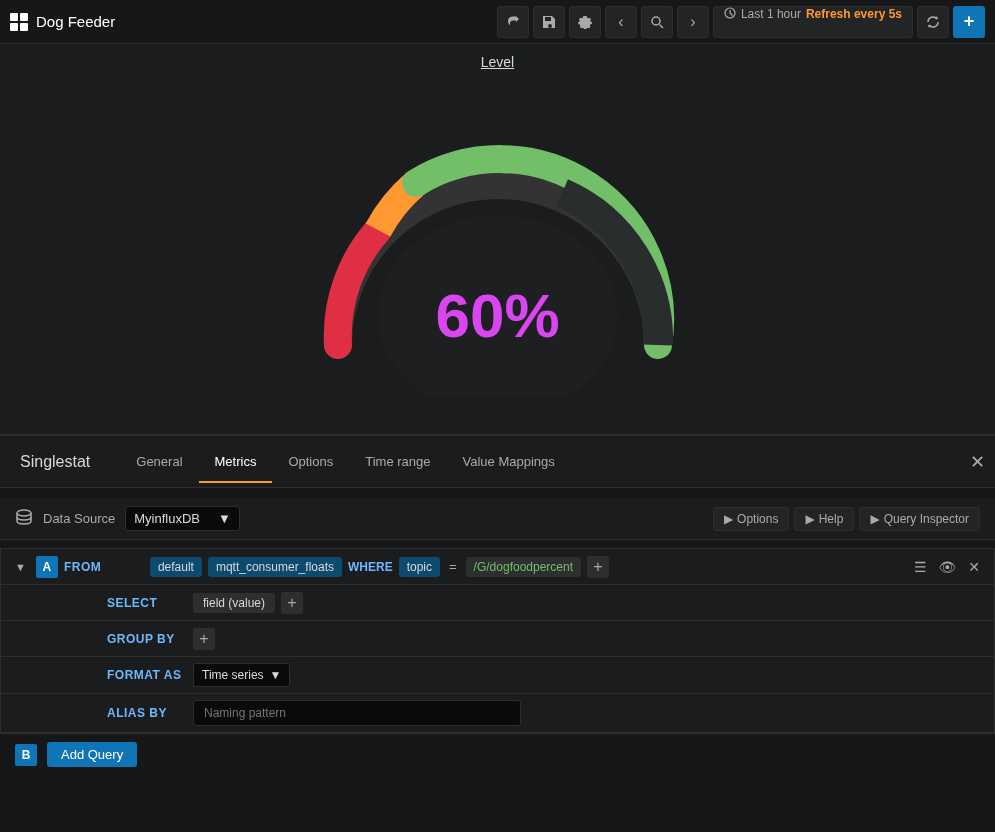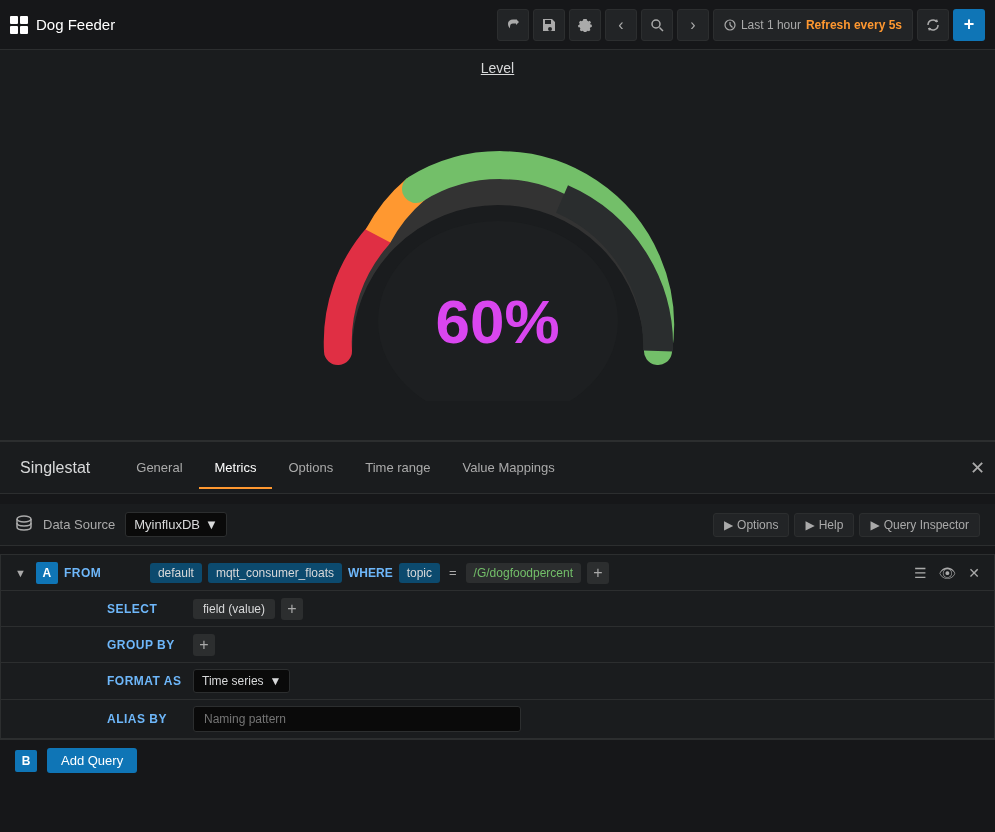--- a/index.html
+++ b/index.html
@@ -1,21 +1,21 @@
 <!DOCTYPE html>
 <html><head>
   <meta charset="utf-8">
   <style>
     * { box-sizing: border-box; margin: 0; padding: 0; }
     body { background: #161719; color: #d8d9da; font-family: 'Helvetica Neue', Arial, sans-serif; font-size: 13px; width: 995px; height: 832px; overflow: hidden; }
 
     
     .topbar {
       background: #161719;
-      height: 50px;
+      height: 44px;
       display: flex;
       align-items: center;
       padding: 0 10px;
       border-bottom: 1px solid #2c2e2f;
     }
     .topbar-logo {
       display: flex;
       align-items: center;
       gap: 8px;
       margin-right: 20px;
@@ -55,21 +55,21 @@
       cursor: pointer;
       border-radius: 3px;
       font-size: 14px;
     }
     .time-range-btn {
       background: #222426;
       border: 1px solid #2c2e2f;
       color: #aaa;
       height: 32px;
       display: flex;
-      align-items: center;
+      align-items: flex-start;
       padding: 0 10px;
       cursor: pointer;
       border-radius: 3px;
       gap: 5px;
       font-size: 12px;
     }
     .refresh-label {
       color: #ff9830;
       font-weight: 600;
     }
@@ -195,21 +195,21 @@
     .ds-select {
       background: #0a0a0a;
       border: 1px solid #2c2e2f;
       color: #d8d9da;
       padding: 4px 8px;
       border-radius: 3px;
       cursor: pointer;
       font-size: 13px;
       display: flex;
       align-items: center;
-      gap: 5px;
+      gap: 18px;
     }
     .ds-spacer { flex: 1; }
     .ds-actions {
       display: flex;
       gap: 5px;
     }
     .ds-action-btn {
       background: #222426;
       border: 1px solid #2c2e2f;
       color: #aaa;

